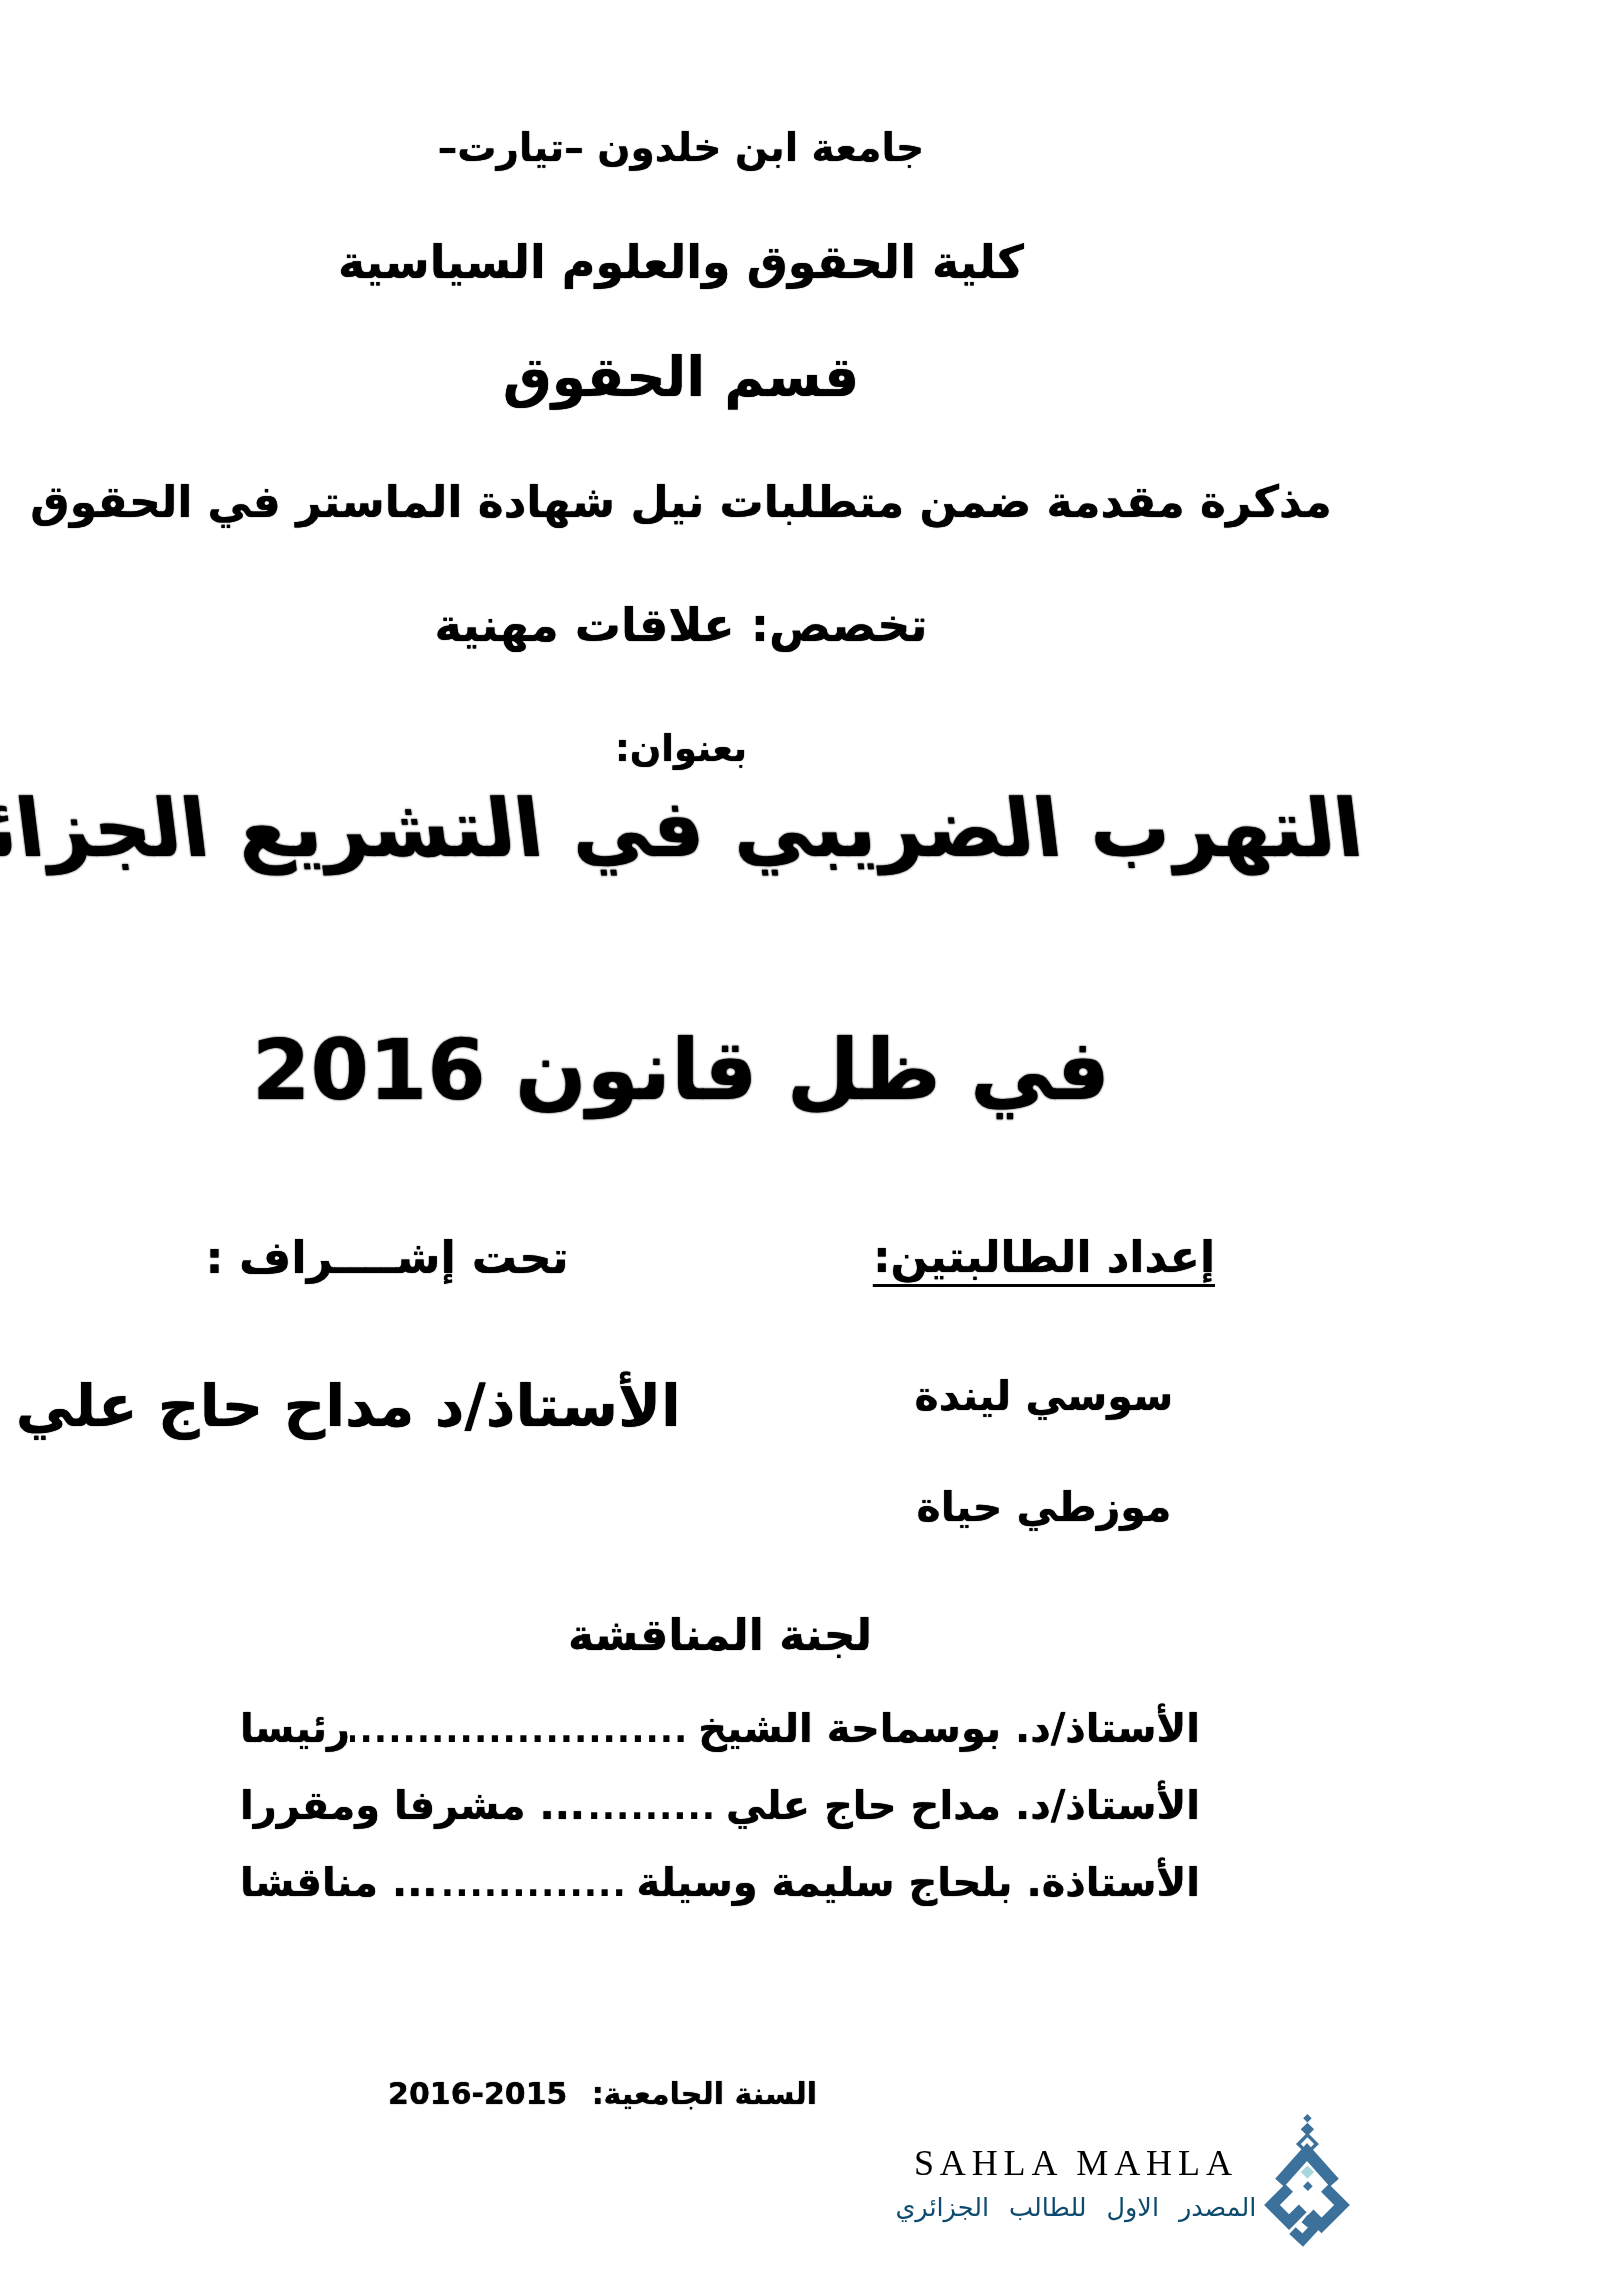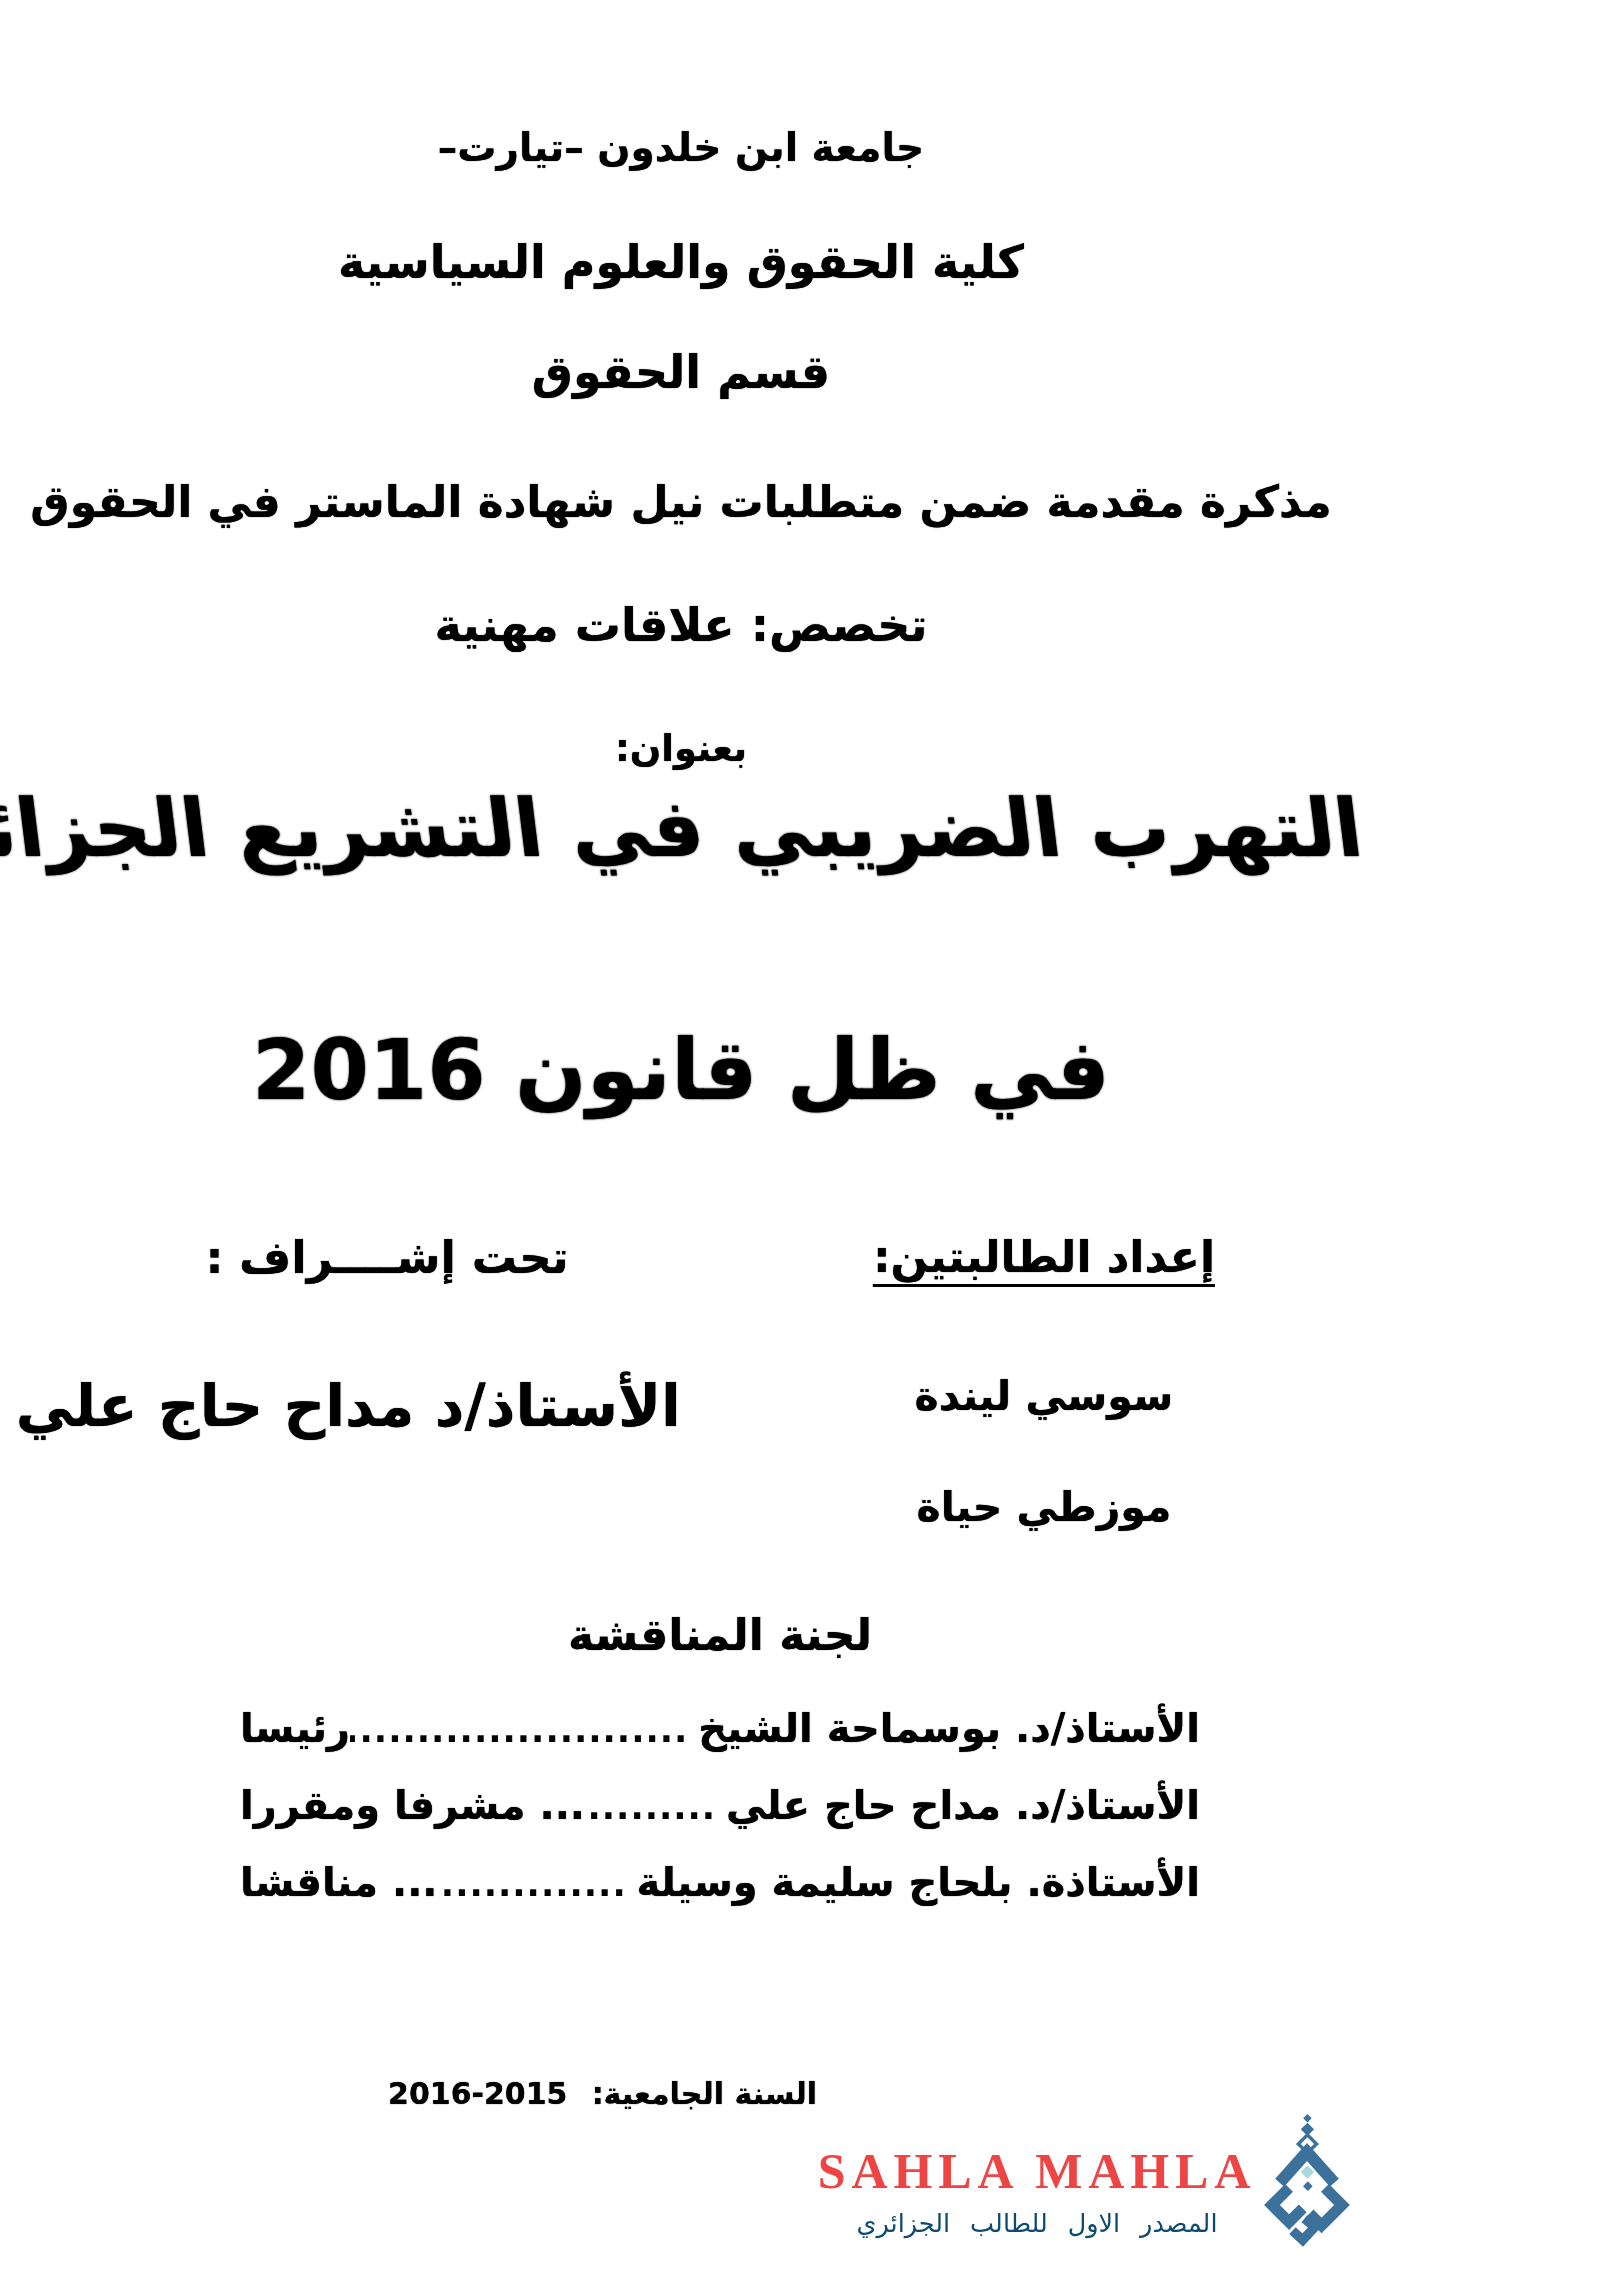--- a/index.html
+++ b/index.html
@@ -6,21 +6,21 @@
   .page{
     width:1362px;height:2293px;position:relative;background:#fff;
     direction:rtl;color:#000;font-family:"DejaVu Sans",sans-serif;overflow:hidden;
   }
   .center-line{
     position:absolute;left:0;right:0;text-align:center;
     font-weight:bold;white-space:nowrap;text-shadow:0 0 1px #000;
   }
   #l-univ  {top:125px;font-size:39px;}
   #l-fac   {top:235px;font-size:46px;}
-  #l-dept  {top:345px;font-size:46px;}
+  #l-dept  {top:345px;font-size:55px;}
   #l-memo  {top:476px;font-size:44px;}
   #l-spec  {top:598px;font-size:46px;}
   #l-titled{top:727px;font-size:37px;}
   #l-title {top:782px;font-size:80px;transform:skewX(7deg);text-shadow:0 0 2px #000;}
   #l-year  {top:1021px;font-size:84px;text-shadow:0 0 2px #000;}
 
   #prepared{position:absolute;top:1231px;right:147px;text-align:center;}
   #prepared .label{
     font-size:44px;font-weight:bold;white-space:nowrap;
     text-decoration:underline;text-decoration-thickness:2.9px;text-underline-offset:11.8px;
@@ -40,22 +40,22 @@
   .c-row .name{white-space:nowrap;text-shadow:0 0 1px #000;}
   .c-row .leader{flex:1;min-width:0;overflow:hidden;white-space:nowrap;text-align:center;padding:0 9.8px;font-size:35px;letter-spacing:1px;}
   .c-row .role{white-space:nowrap;text-shadow:0 0 1px #000;}
 
   #acad-year{position:absolute;top:2076px;left:0;right:157px;text-align:center;font-size:30px;font-weight:bold;white-space:nowrap;text-shadow:0 0 1px #000;}
   #acad-year .val{margin-right:13.7px;}
 
   #logo{position:absolute;top:2107px;right:7.8px;display:flex;align-items:flex-start;direction:ltr;}
   .logo-text{padding-top:35px;text-align:center;}
   .wordmark{
-    font-family:"Liberation Serif",serif;font-weight:bold;
-    font-size:50px;letter-spacing:5.9px;color:#ef4444;white-space:nowrap;
+    font-family:"Liberation Serif",serif;font-weight:normal;
+    font-size:36px;letter-spacing:5.9px;color:#000000;white-space:nowrap;
   }
   .tagline{font-size:25.5px;color:#0c4a6e;margin-top:7.8px;word-spacing:11.8px;white-space:nowrap;direction:rtl;}
   .emblem{margin-left:3.9px;}
 </style>
 </head>
 <body>
 
 <div class="page">
 
   <div class="center-line" id="l-univ">جامعة ابن خلدون –تيارت–</div>

